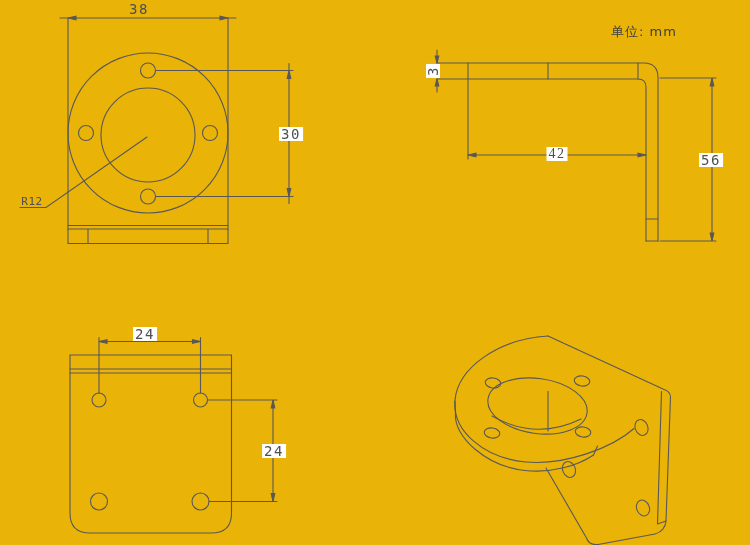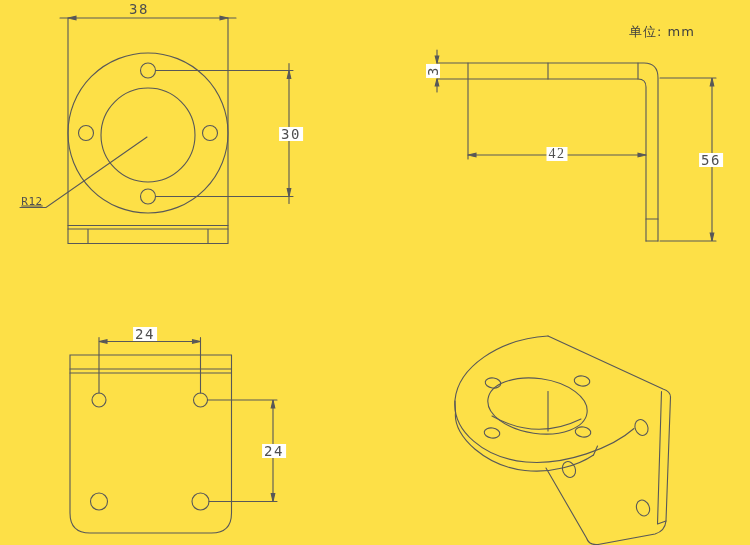--- a/index.html
+++ b/index.html
@@ -1,16 +1,16 @@
 <!DOCTYPE html>
 <html><head>
 <meta charset="utf-8">
 <style>
   html,body{margin:0;padding:0;background:#fff;}
-  #sheet{position:relative;width:750px;height:545px;background:#fde047;overflow:hidden;
+  #sheet{position:relative;width:750px;height:545px;background:#eab308;overflow:hidden;
          font-family:"DejaVu Sans Mono","Liberation Mono",monospace;}
   #linework{position:absolute;left:0;top:0;}
   .dim{position:absolute;transform:translate(-50%,-50%);font-size:14px;letter-spacing:1.5px;
        color:#4f4f4f;white-space:nowrap;line-height:1;}
   .dim.bg{background:#fff;padding:0 2px;}
   .dim.rot{transform:translate(-50%,-50%) rotate(-90deg);}
   .small{font-size:11px;letter-spacing:0.5px;}
   .units{position:absolute;transform:translate(-50%,-50%);font-size:13px;color:#3f3f3f;
          letter-spacing:1px;white-space:nowrap;font-family:"DejaVu Sans","Liberation Sans",sans-serif;}
 </style>
@@ -104,23 +104,23 @@
       <ellipse cx="583" cy="432" rx="7.8" ry="5" transform="rotate(8 583 432)"></ellipse>
 
       <ellipse cx="641.5" cy="427.5" rx="6.3" ry="8.2" transform="rotate(-22 641.5 427.5)"></ellipse>
       <ellipse cx="569" cy="469.5" rx="6.3" ry="8.2" transform="rotate(-22 569 469.5)"></ellipse>
       <ellipse cx="643" cy="508" rx="6.3" ry="8.2" transform="rotate(-22 643 508)"></ellipse>
     </g>
   </svg>
 
   <div class="dim" style="left:139px;top:9px;">38</div>
   <div class="dim bg" style="left:291px;top:134px;">30</div>
-  <div class="dim small" style="left:32px;top:201px;text-decoration:underline;">R12</div>
+  <div class="dim small" style="left:32px;top:201px;">R12</div>
 
-  <div class="units" style="left:662px;top:32px;">单位: mm</div>
+  <div class="units" style="left:644px;top:32px;">单位: mm</div>
 
   <div class="dim rot bg" style="left:433px;top:71px;">3</div>
   <div class="dim bg" style="left:557px;top:154px;font-family:Liberation Serif, serif;">42</div>
   <div class="dim bg" style="left:711px;top:160px;">56</div>
 
   <div class="dim bg" style="left:145px;top:334px;">24</div>
   <div class="dim bg" style="left:274px;top:451px;">24</div>
 
 </div>
 

